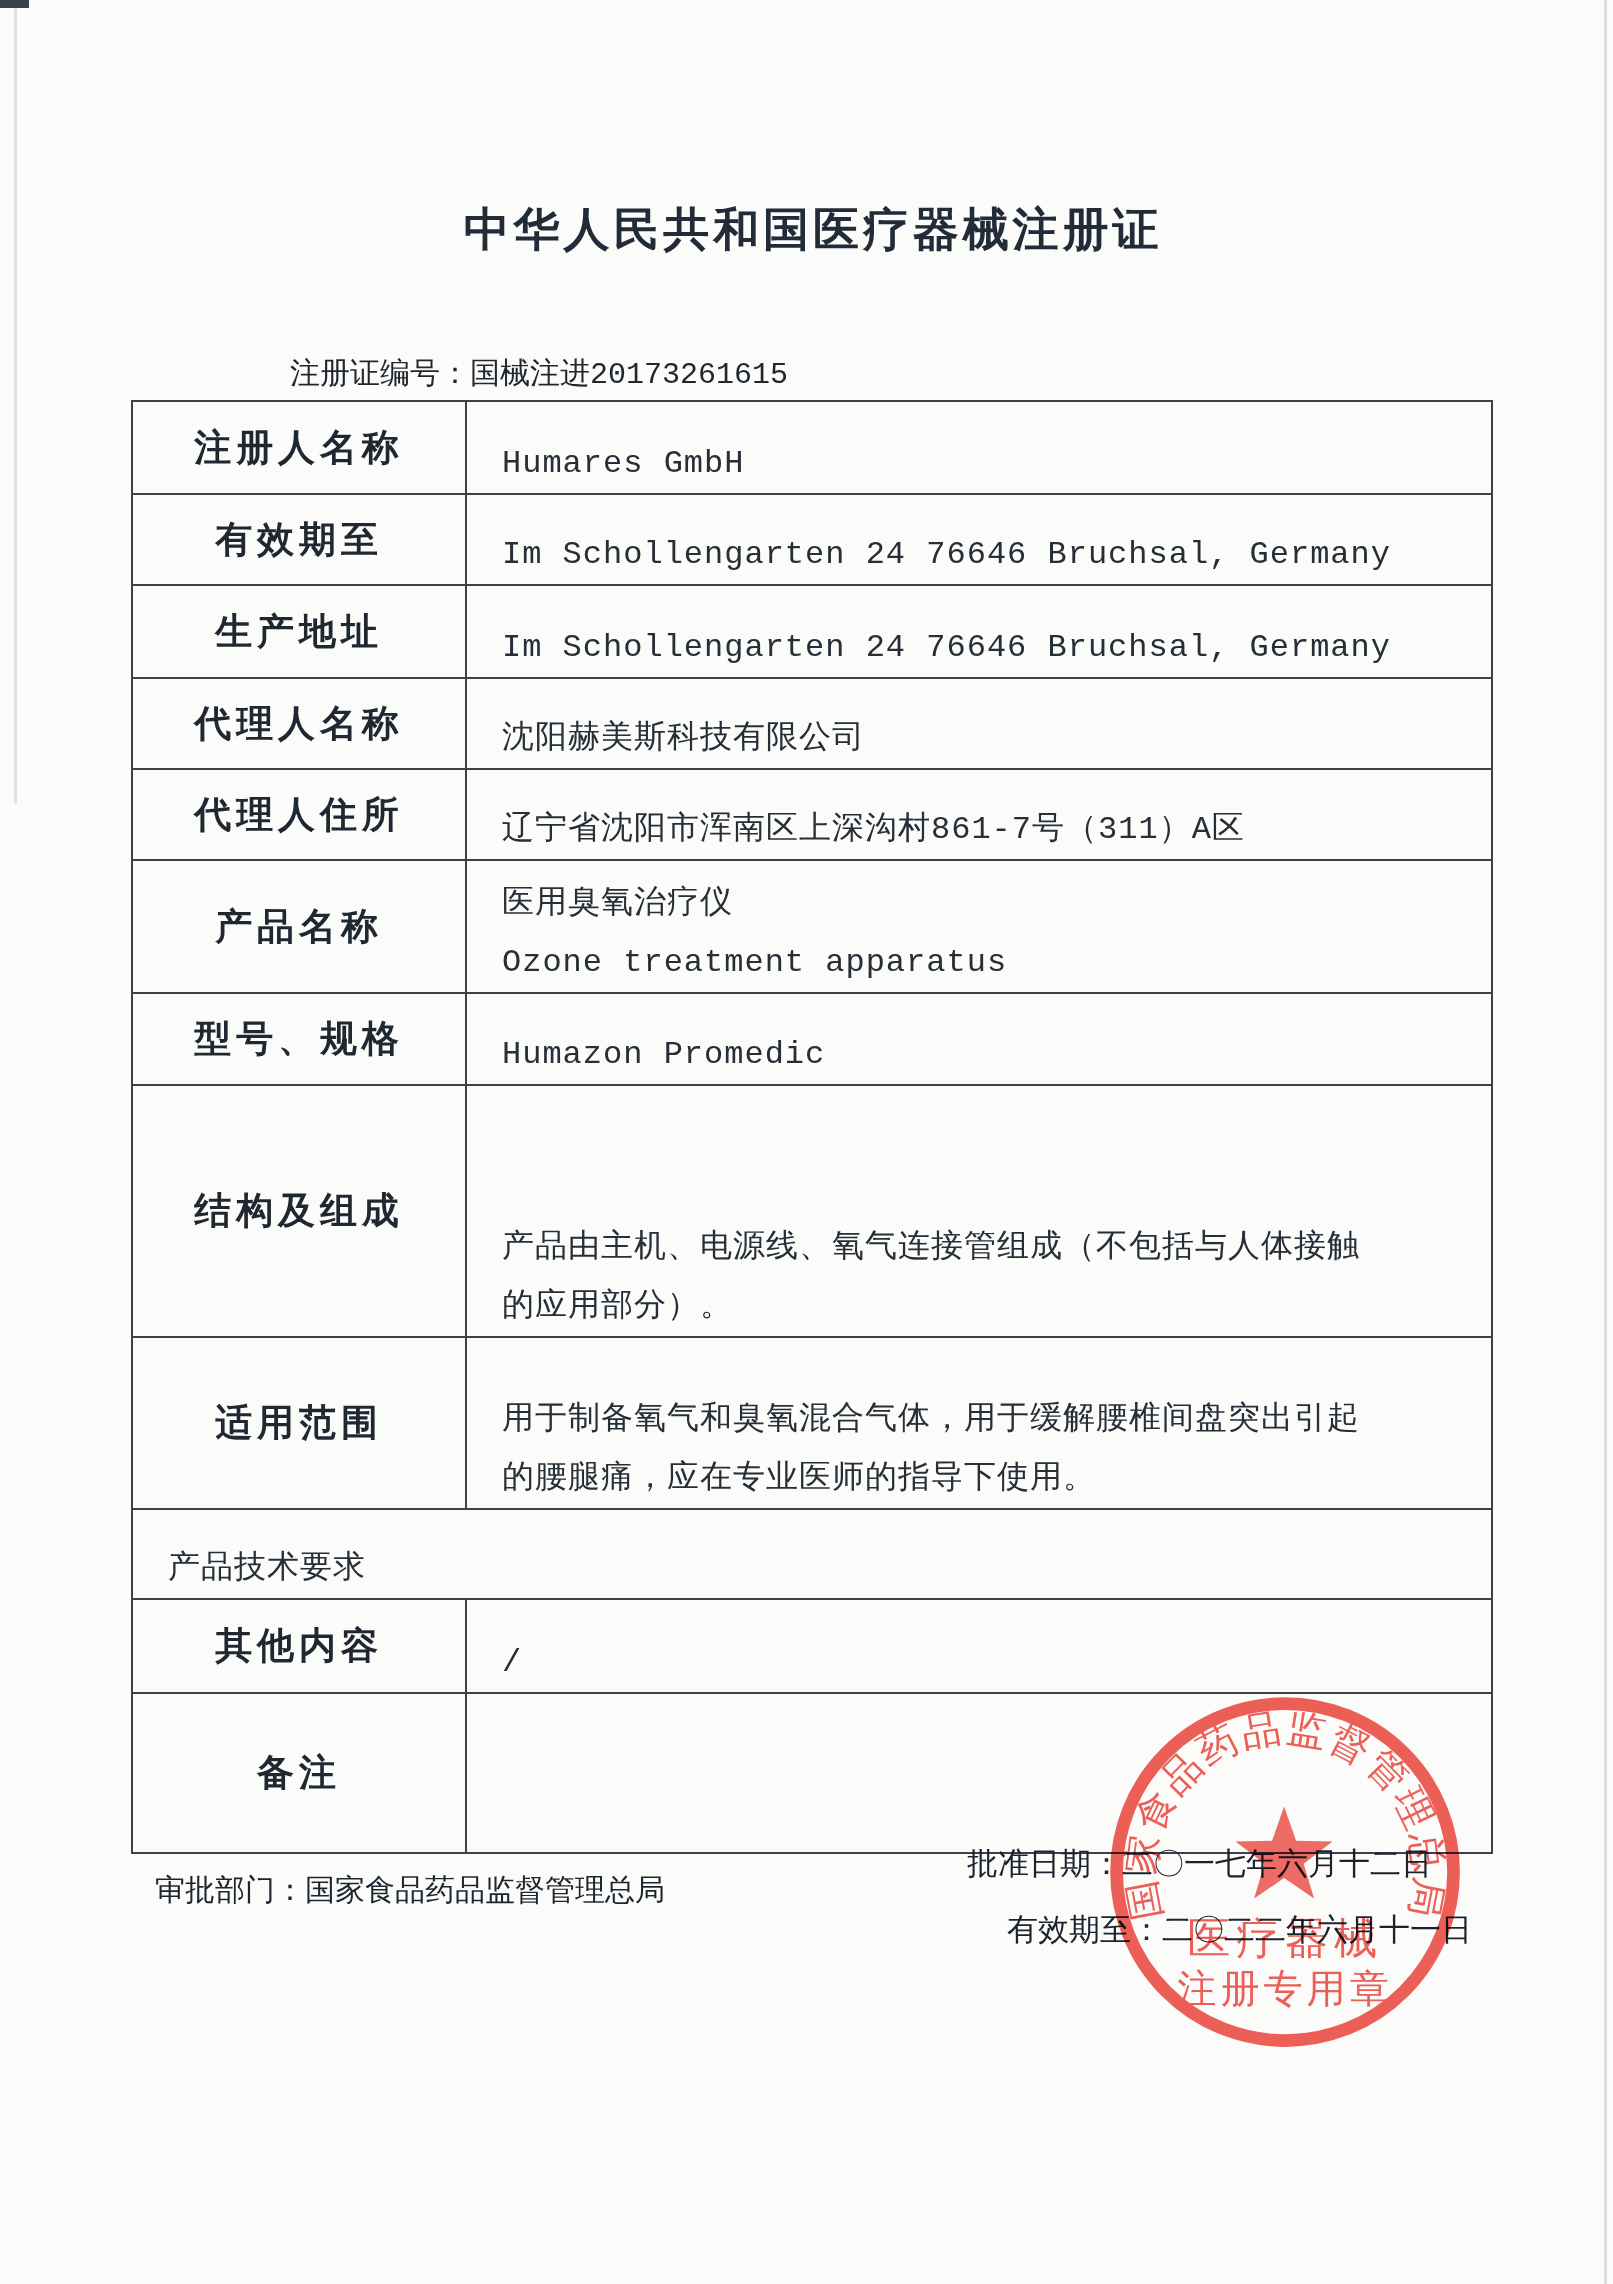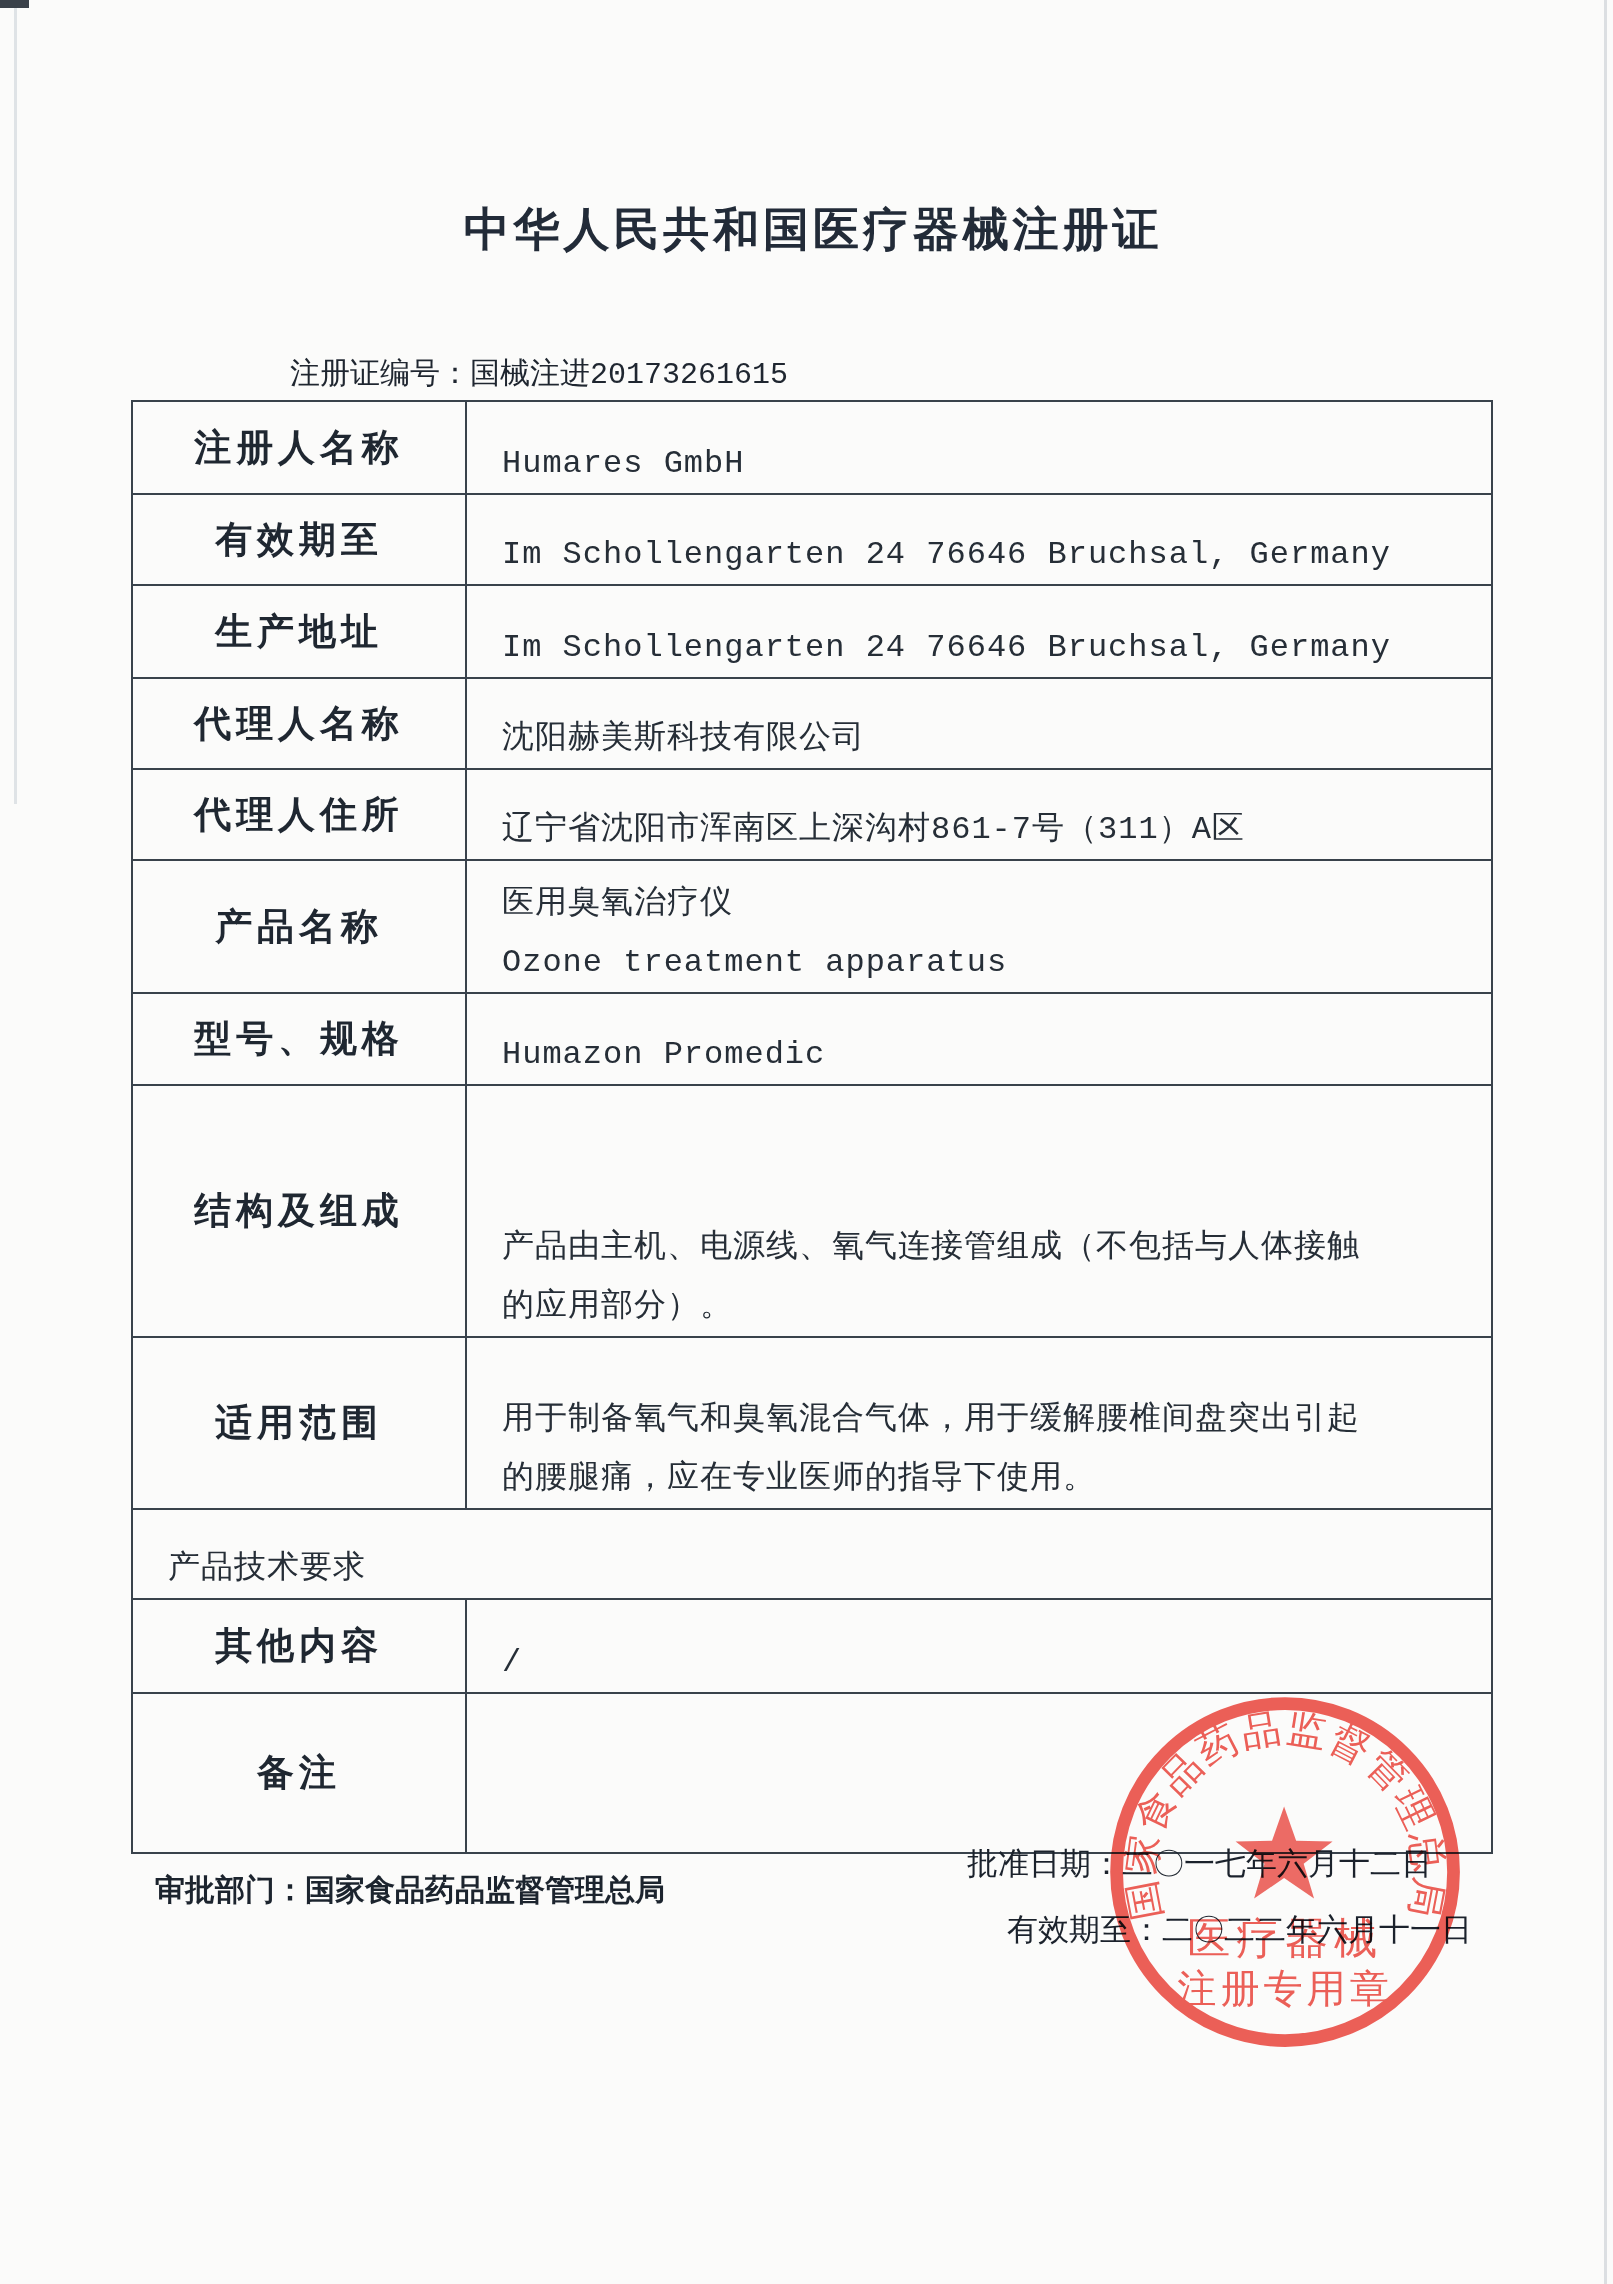--- a/index.html
+++ b/index.html
@@ -48,21 +48,21 @@
     flex:1;display:flex;flex-direction:column;justify-content:flex-end;
     padding-left:35px;padding-right:19.6px;
     font-family:"Liberation Mono","DejaVu Sans Mono",monospace;
     font-size:32px;color:#262e37;letter-spacing:1px;
   }
   .vline{line-height:1.85;white-space:nowrap;}
 
   .footer-dept{
     position:absolute;left:155px;top:1870px;
     font-family:"Liberation Mono","DejaVu Sans Mono",monospace;
-    font-size:30px;color:#1c242e;white-space:nowrap;font-weight:bold;
+    font-size:30px;color:#1c242e;white-space:nowrap;
   }
   .footer-date1{
     position:absolute;left:967px;top:1843px;
     font-family:"Liberation Mono","DejaVu Sans Mono",monospace;
     font-size:31px;color:#1b222c;white-space:nowrap;
   }
   .footer-date2{
     position:absolute;left:1007px;top:1909px;
     font-family:"Liberation Mono","DejaVu Sans Mono",monospace;
     font-size:31px;color:#1b222c;white-space:nowrap;

